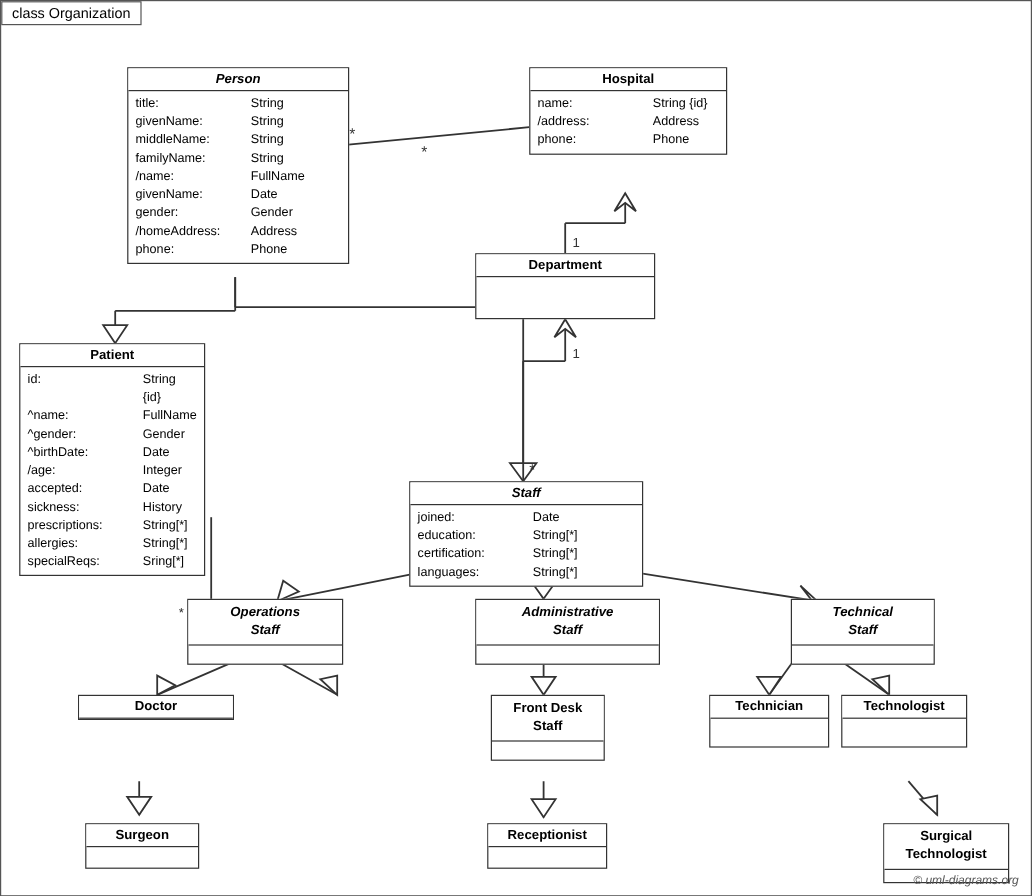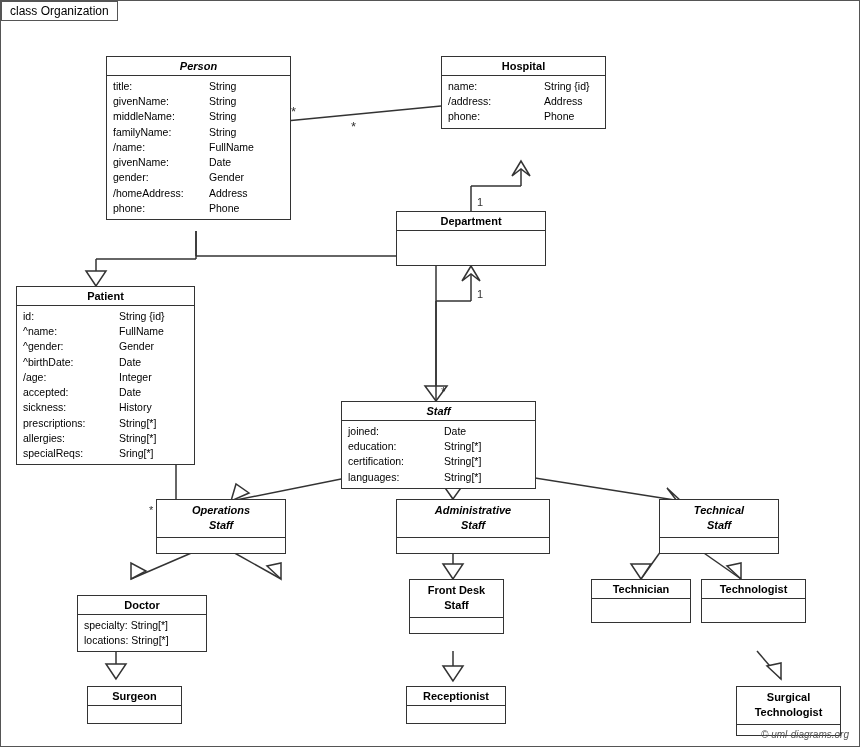--- a/index.html
+++ b/index.html
@@ -209,21 +209,21 @@
           <span class="attr-name">/address:</span>
           <span class="attr-type">Address</span>
         </div>
       <div class="attr-row">
           <span class="attr-name">phone:</span>
           <span class="attr-type">Phone</span>
         </div>
     </div>
   </div>
 
-  <div class="uml-box" style="left:15px; top:285px; width:179px;">
+  <div class="uml-box" style="left:15px; top:285px; width:155px;">
     <div class="box-title normal">Patient</div>
     <div class="box-body">
       <div class="attr-row">
           <span class="attr-name">id:</span>
           <span class="attr-type">String {id}</span>
         </div>
       <div class="attr-row">
           <span class="attr-name">^name:</span>
           <span class="attr-type">FullName</span>
         </div>
@@ -297,49 +297,41 @@
   <div class="uml-box" style="left:395px; top:498px; width:154px; min-height:55px;">
     <div class="box-title" style="line-height:1.4;">Administrative<br>Staff</div>
     <div class="box-body" style="min-height:8px;"></div>
   </div>
 
   <div class="uml-box" style="left:630px; top:498px; width:120px; min-height:55px;margin-left:28px;">
     <div class="box-title" style="line-height:1.4;">Technical<br>Staff</div>
     <div class="box-body" style="min-height:8px;"></div>
   </div>
 
-  <div class="uml-box" style="left:76px; top:578px; width:130px;margin-top:16px;">
+  <div class="uml-box" style="left:64px; top:578px; width:130px;">
     <div class="box-title normal">Doctor</div>
-    <div class="box-body">
-      <div class="attr-row">
-          <span>specialty: String[*]</span>
-        </div>
-      <div class="attr-row">
-          <span>locations: String[*]</span>
-        </div>
-    </div>
   </div>
 
 
   <div class="uml-box" style="left:408px; top:578px; width:95px; min-height:55px;">
     <div class="box-title normal" style="line-height:1.4;">Front Desk<br>Staff</div>
     <div class="box-body" style="min-height:8px;"></div>
   </div>
 
   <div class="uml-box" style="left:590px; top:578px; width:100px; min-height:44px;">
     <div class="box-title normal">Technician</div>
     <div class="box-body" style="min-height:20px;"></div>
   </div>
 
   <div class="uml-box" style="left:700px; top:578px; width:105px; min-height:44px;">
     <div class="box-title normal">Technologist</div>
     <div class="box-body" style="min-height:20px;"></div>
   </div>
 
-  <div class="uml-box" style="left:70px; top:685px; width:95px; min-height:38px;margin-left:16px;">
+  <div class="uml-box" style="left:70px; top:685px; width:95px; min-height:38px;">
     <div class="box-title normal">Surgeon</div>
     <div class="box-body" style="min-height:12px;"></div>
   </div>
 
   <div class="uml-box" style="left:405px; top:685px; width:100px; min-height:38px;">
     <div class="box-title normal">Receptionist</div>
     <div class="box-body" style="min-height:12px;"></div>
   </div>
 
   <div class="uml-box" style="left:735px; top:685px; width:105px; min-height:50px;">

